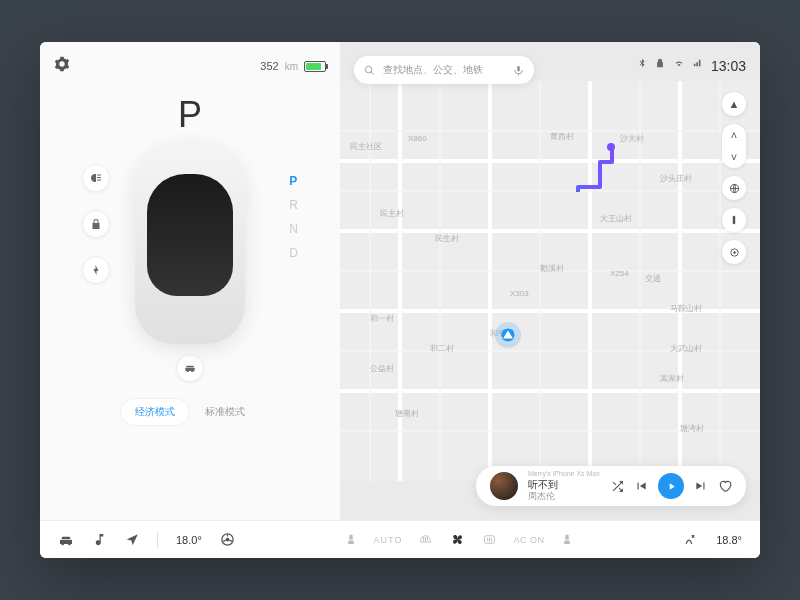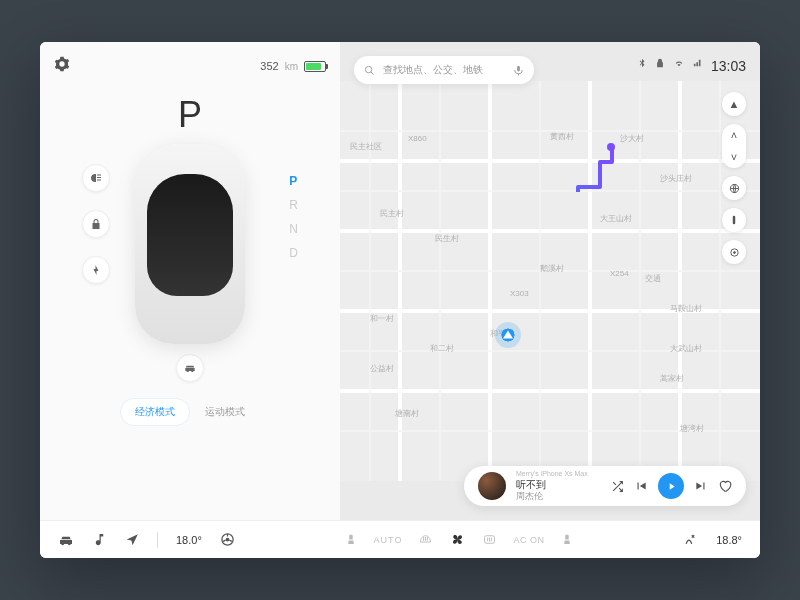--- a/index.html
+++ b/index.html
@@ -45,21 +45,21 @@
 .map-ctrl{position:absolute;right:14px;display:flex;flex-direction:column;gap:8px;align-items:center}
 .map-ctrl.top{top:50px}
 .mbtn{width:24px;height:24px;border-radius:50%;background:#fff;display:flex;align-items:center;justify-content:center;font-size:11px;color:#555;cursor:pointer;box-shadow:0 1px 4px rgba(0,0,0,.1)}
 .mbtn.tall{height:44px;border-radius:12px;flex-direction:column;justify-content:space-around}
 
 .route{position:absolute;inset:0;pointer-events:none}
 .loc-marker{position:absolute;left:155px;top:280px;width:26px;height:26px;border-radius:50%;background:radial-gradient(circle,#2196f3 35%,rgba(33,150,243,.2) 36%)}
 .loc-marker::after{content:"";position:absolute;left:50%;top:50%;transform:translate(-50%,-55%) rotate(0deg);border-left:5px solid transparent;border-right:5px solid transparent;border-bottom:8px solid #fff}
 .dest{position:absolute;left:267px;top:101px;width:8px;height:8px;border-radius:50%;background:#7c4dff}
 
-.player{position:absolute;bottom:14px;left:124px;right:14px;height:40px;background:#fff;border-radius:20px;display:flex;align-items:center;padding:0 14px;gap:10px;box-shadow:0 2px 12px rgba(0,0,0,.1)}
+.player{position:absolute;bottom:14px;left:136px;right:14px;height:40px;background:#fff;border-radius:20px;display:flex;align-items:center;padding:0 14px;gap:10px;box-shadow:0 2px 12px rgba(0,0,0,.1)}
 .album{width:28px;height:28px;border-radius:50%;background:radial-gradient(circle at 30% 30%,#8b5a3c,#1a1a1a)}
 .track-info{flex:0 0 auto;font-size:9px;color:#999;line-height:1.3}
 .track-info .title{font-size:10px;color:#333}
 .player-ctrls{margin-left:auto;display:flex;align-items:center;gap:10px;color:#555}
 .play{width:26px;height:26px;border-radius:50%;background:#2196f3;display:flex;align-items:center;justify-content:center;color:#fff;cursor:pointer}
 
 
 .bottom{height:38px;background:#fff;border-top:1px solid #eee;display:flex;align-items:center;padding:0 18px;gap:18px;font-size:10px;color:#666}
 .bottom .sep{width:1px;height:16px;background:#ddd}
 .bottom .bicon{cursor:pointer;color:#555;display:flex;align-items:center}
@@ -126,21 +126,21 @@
       <div class="hood-btn">
           <div class="cbtn">
             <svg width="14" height="14" viewBox="0 0 24 24" fill="currentColor">
               <path d="M5 11l1-3h12l1 3H5zm-1 1h16v5h-2a2 2 0 11-4 0H10a2 2 0 11-4 0H4v-5z"></path>
             </svg>
           </div>
         </div>
 
       <div class="modes">
         <div class="mode active">经济模式</div>
-        <div class="mode">运动模式</div>
+        <div class="mode">标准模式</div>
       </div>
     </div>
 
     <div class="right">
       <div class="map-bg">
         <svg viewBox="0 0 420 400">
           <rect width="420" height="400" fill="#ededed"></rect>
           <g stroke="#fff" stroke-width="4" fill="none">
             <path d="M0 80 H420 M0 150 H420 M0 230 H420 M0 310 H420"></path>
             <path d="M60 0 V400 M150 0 V400 M250 0 V400 M340 0 V400"></path>

